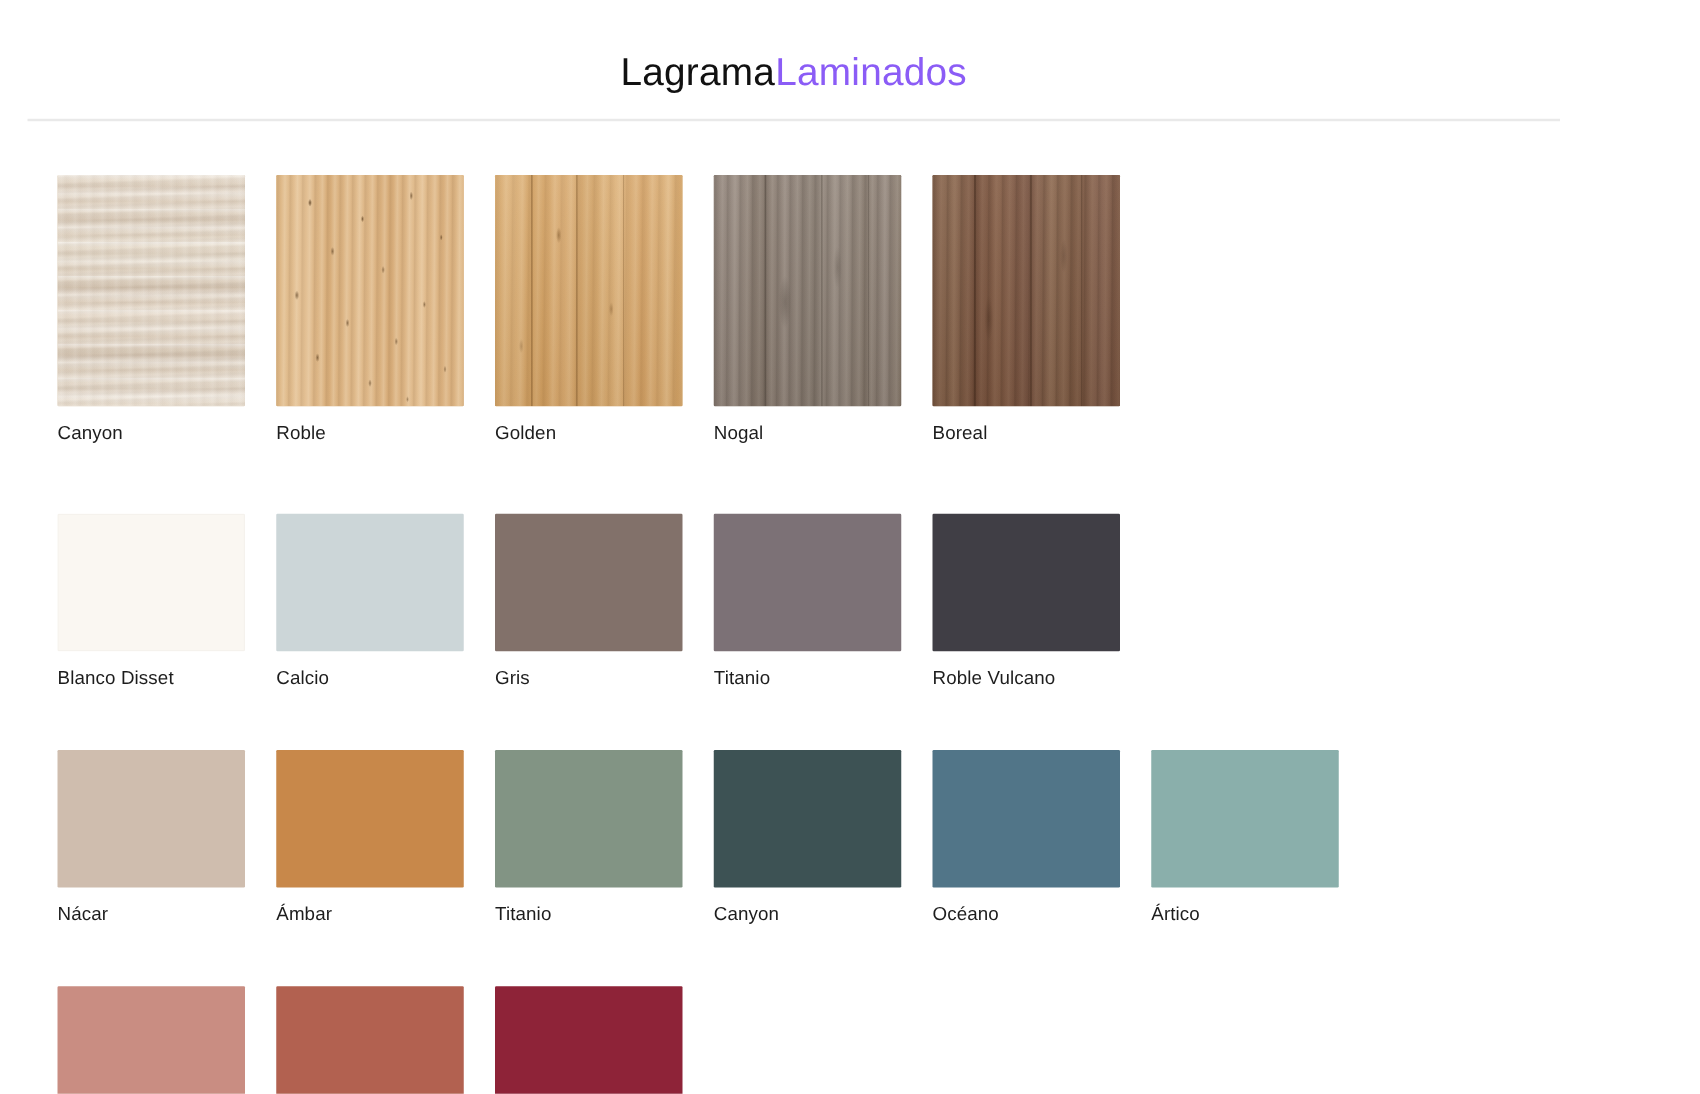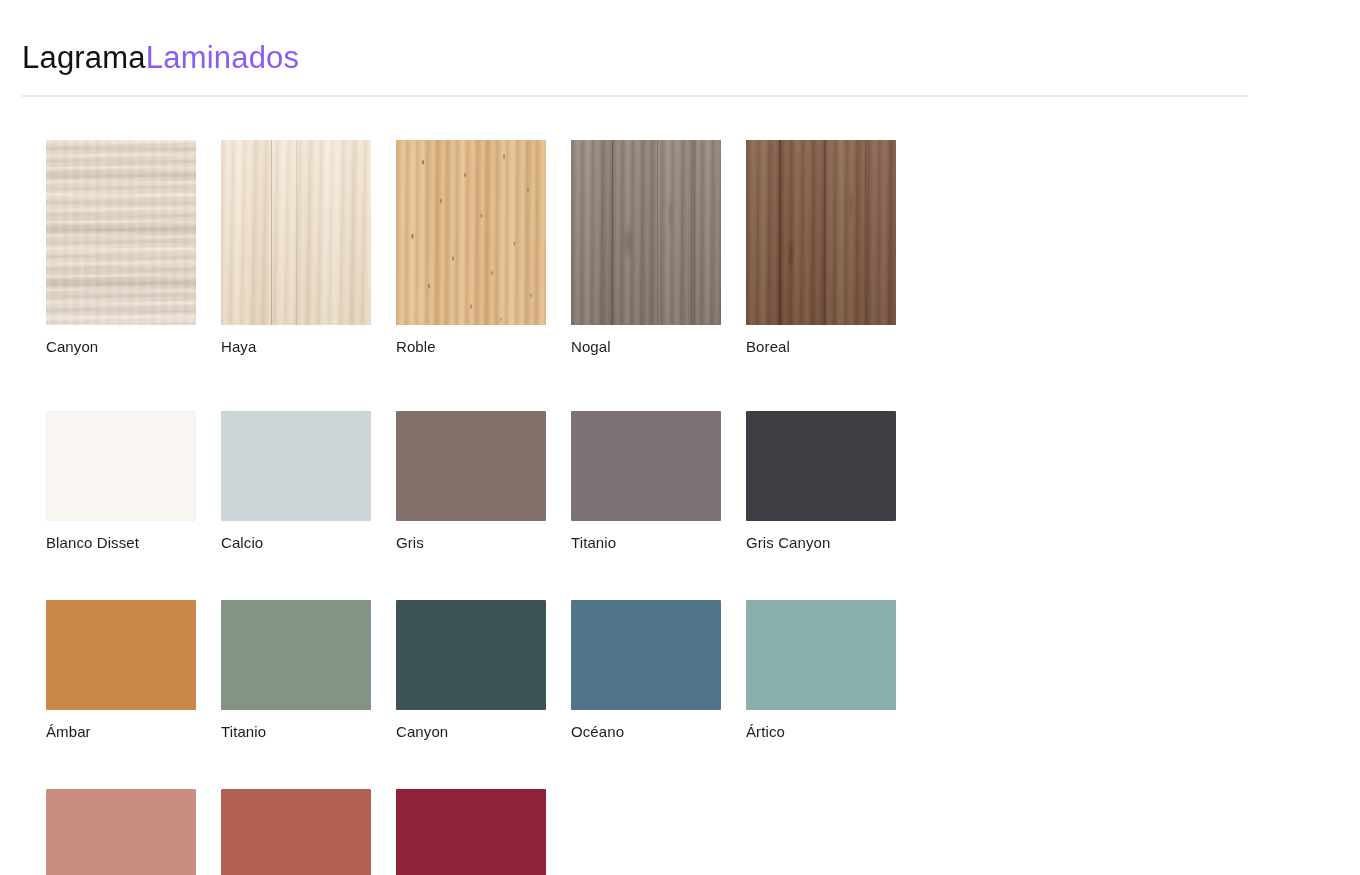--- a/index.html
+++ b/index.html
@@ -11,21 +11,21 @@
     font-family: "Liberation Sans", "DejaVu Sans", sans-serif;
     overflow: hidden;
   }
 
   .page { position: relative; width: 1360px; height: 875px; background:#fff; }
 
   
   .header {
     position: absolute;
     left: 22px; top: 42px; width: 1226px; height: 54px;
-    display: flex; align-items: baseline; justify-content: flex-start;
+    display: flex; align-items: baseline; justify-content: center;
   }
   .header-title {
     font-size: 31px; font-weight: 400; color: #111111;
     letter-spacing: 0.2px; line-height: 1;
   }
   .header-section {
     font-size: 31px; font-weight: 400; color: #8b5cf6;
     letter-spacing: 0.2px; line-height: 1;
   }
   .header-rule {
@@ -268,30 +268,30 @@
 
   <div class="grid" id="swatch-grid">
       <div class="row row-wood">
         <div class="cell">
           <div class="chip chip-wood" style="background: rgb(225, 211, 192);">
             <div class="wood wood-canyon"></div>
           </div>
           <div class="swatch-label">Canyon</div>
         </div>
         <div class="cell">
-          <div class="chip chip-wood" style="background: rgb(238, 220, 198);">
-            <div class="wood wood-haya"></div>
-          </div>
-          <div class="swatch-label">Haya</div>
-        </div>
-        <div class="cell">
           <div class="chip chip-wood" style="background: rgb(220, 182, 134);">
             <div class="wood wood-roble"></div>
           </div>
           <div class="swatch-label">Roble</div>
+        </div>
+        <div class="cell">
+          <div class="chip chip-wood" style="background: rgb(213, 168, 108);">
+            <div class="wood wood-golden"></div>
+          </div>
+          <div class="swatch-label">Golden</div>
         </div>
         <div class="cell">
           <div class="chip chip-wood" style="background: rgb(140, 127, 116);">
             <div class="wood wood-nogal"></div>
           </div>
           <div class="swatch-label">Nogal</div>
         </div>
         <div class="cell">
           <div class="chip chip-wood" style="background: rgb(126, 92, 70);">
             <div class="wood wood-boreal"></div>
@@ -312,26 +312,30 @@
         <div class="cell">
           <div class="chip chip-solid" style="background: rgb(130, 113, 106);"></div>
           <div class="swatch-label">Gris</div>
         </div>
         <div class="cell">
           <div class="chip chip-solid" style="background: rgb(124, 113, 118);"></div>
           <div class="swatch-label">Titanio</div>
         </div>
         <div class="cell">
           <div class="chip chip-solid" style="background: rgb(64, 62, 69);"></div>
-          <div class="swatch-label">Gris Canyon</div>
+          <div class="swatch-label">Roble Vulcano</div>
         </div>
       </div>
       <div class="row-spacer-solid"></div>
       <div class="row row-solid">
         <div class="cell">
+          <div class="chip chip-solid" style="background: rgb(207, 189, 174);"></div>
+          <div class="swatch-label">Nácar</div>
+        </div>
+        <div class="cell">
           <div class="chip chip-solid" style="background: rgb(200, 136, 74);"></div>
           <div class="swatch-label">Ámbar</div>
         </div>
         <div class="cell">
           <div class="chip chip-solid" style="background: rgb(130, 148, 132);"></div>
           <div class="swatch-label">Titanio</div>
         </div>
         <div class="cell">
           <div class="chip chip-solid" style="background: rgb(61, 82, 84);"></div>
           <div class="swatch-label">Canyon</div>

